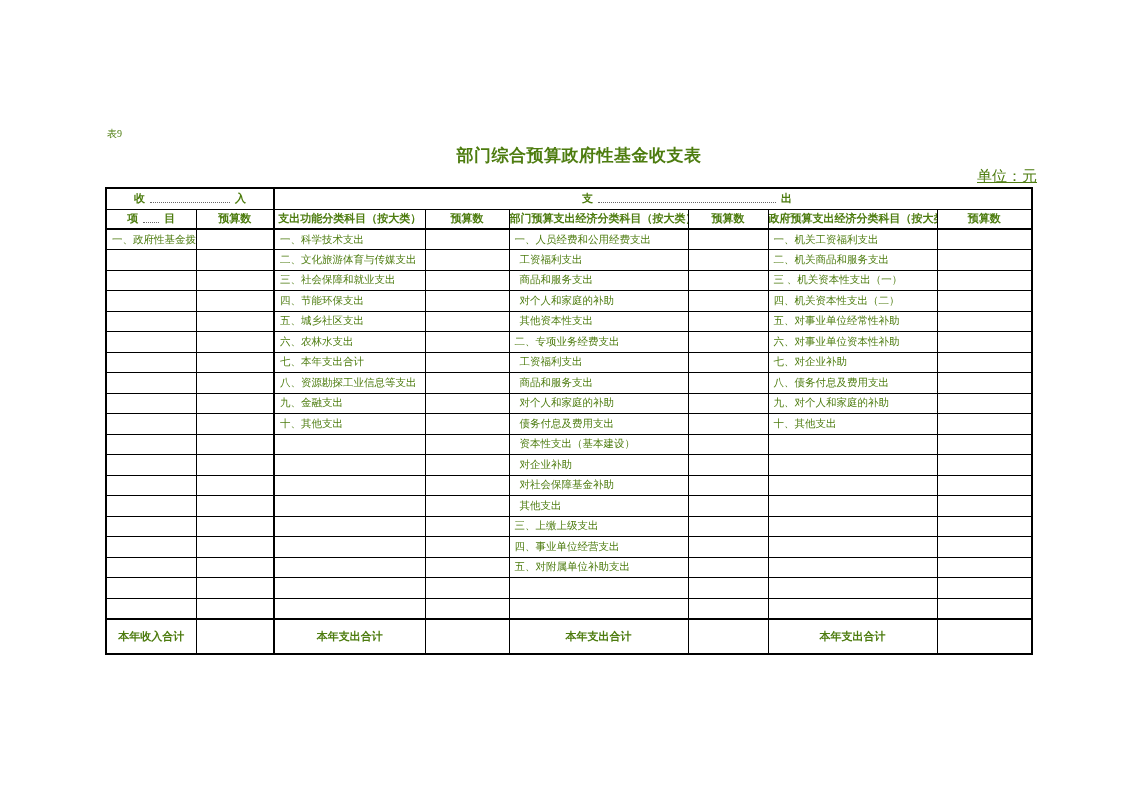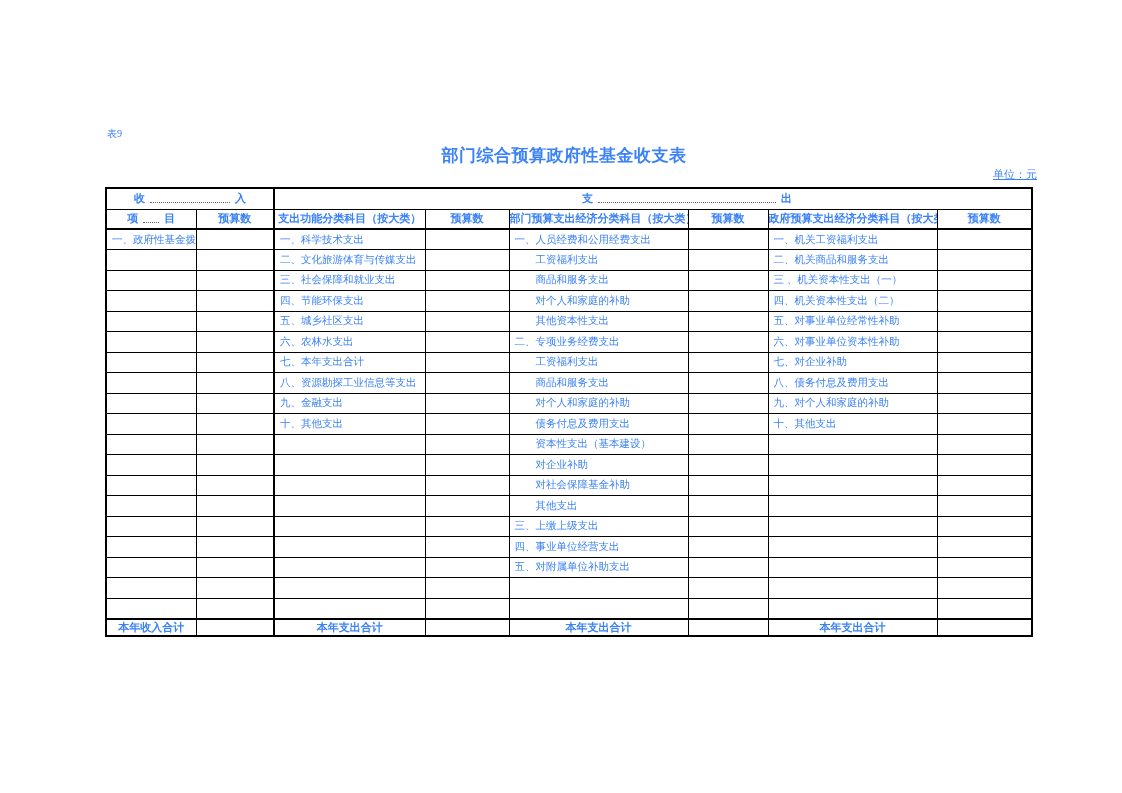--- a/index.html
+++ b/index.html
@@ -1,40 +1,40 @@
 <!DOCTYPE html>
 <html><head>
 <meta charset="utf-8">
 <style>
   html,body{margin:0;padding:0;background:#fff;}
   .page{position:relative;width:1122px;height:793px;background:#fff;overflow:hidden;
-        font-family:"Liberation Serif","DejaVu Serif",serif;color:#3b82f6;}
+        font-family:"Liberation Serif","DejaVu Serif",serif;color:#4d7c0f;}
   .sheet-label{position:absolute;left:107px;top:127px;font-size:10px;}
-  .page-title{position:absolute;left:101px;top:144px;width:926px;text-align:center;
+  .page-title{position:absolute;left:116px;top:144px;width:926px;text-align:center;
               font-family:"Liberation Sans","DejaVu Sans",sans-serif;
               font-weight:bold;font-size:17px;letter-spacing:0.5px;}
   .unit-note{position:absolute;top:167px;left:105px;width:932px;text-align:right;
-             font-size:11px;text-decoration:underline;}
+             font-size:15px;text-decoration:underline;}
   table.budget{position:absolute;left:105px;top:187px;width:926px;
                border-collapse:collapse;table-layout:fixed;
                border:2px solid #000;}
   .budget th,.budget td{border:1px solid #000;padding:0;overflow:hidden;
                white-space:nowrap;vertical-align:middle;font-size:10.5px;
                font-weight:normal;}
   .budget thead th{font-weight:bold;text-align:center;font-size:11px;}
   .budget thead tr.sec{height:21px;}
   .budget thead tr.cols{height:20px;}
   .budget thead tr.cols th{border-bottom:2px solid #000;}
   .budget tbody tr{height:20.5px;}
-  .budget tfoot tr{height:17px;}
+  .budget tfoot tr{height:35px;}
   .budget tfoot td{border-top:2px solid #000;font-weight:bold;text-align:center;
                    font-size:11px;}
   .sep{border-left:2px solid #000 !important;}
   td.txt{text-align:left;padding-left:5px;}
-  td.txt.sub{padding-left:26px;}
+  td.txt.sub{padding-left:10px;}
   .spread{display:inline-flex;align-items:flex-end;}
   .spread .dots{flex:1;border-bottom:1px dotted #666;margin:0 5px 3px 5px;height:0;}
   .w-income{width:112px;}
   .w-exp{width:210px;position:relative;left:34px;}
   .w-item{width:48px;}
 </style>
 </head>
 <body>
 
 <div class="page">

